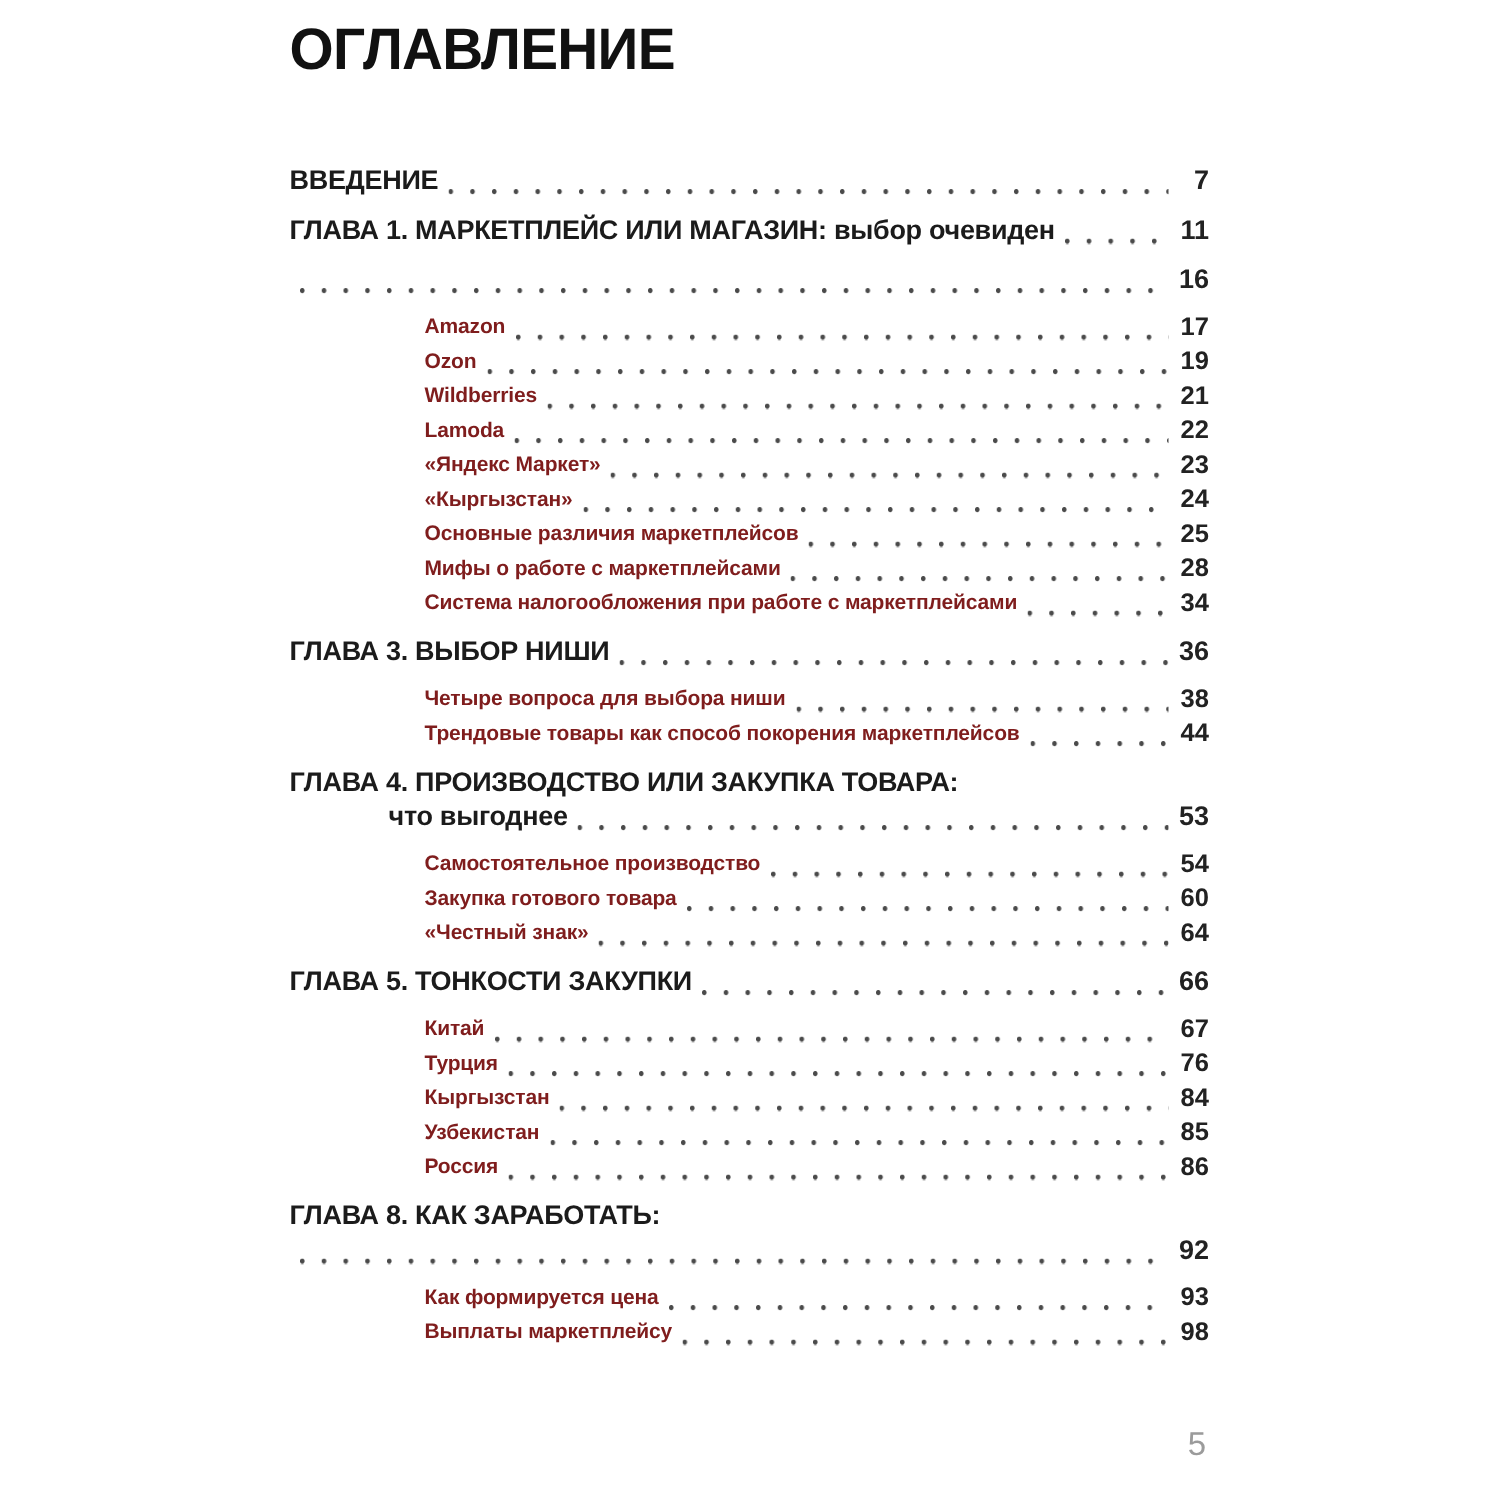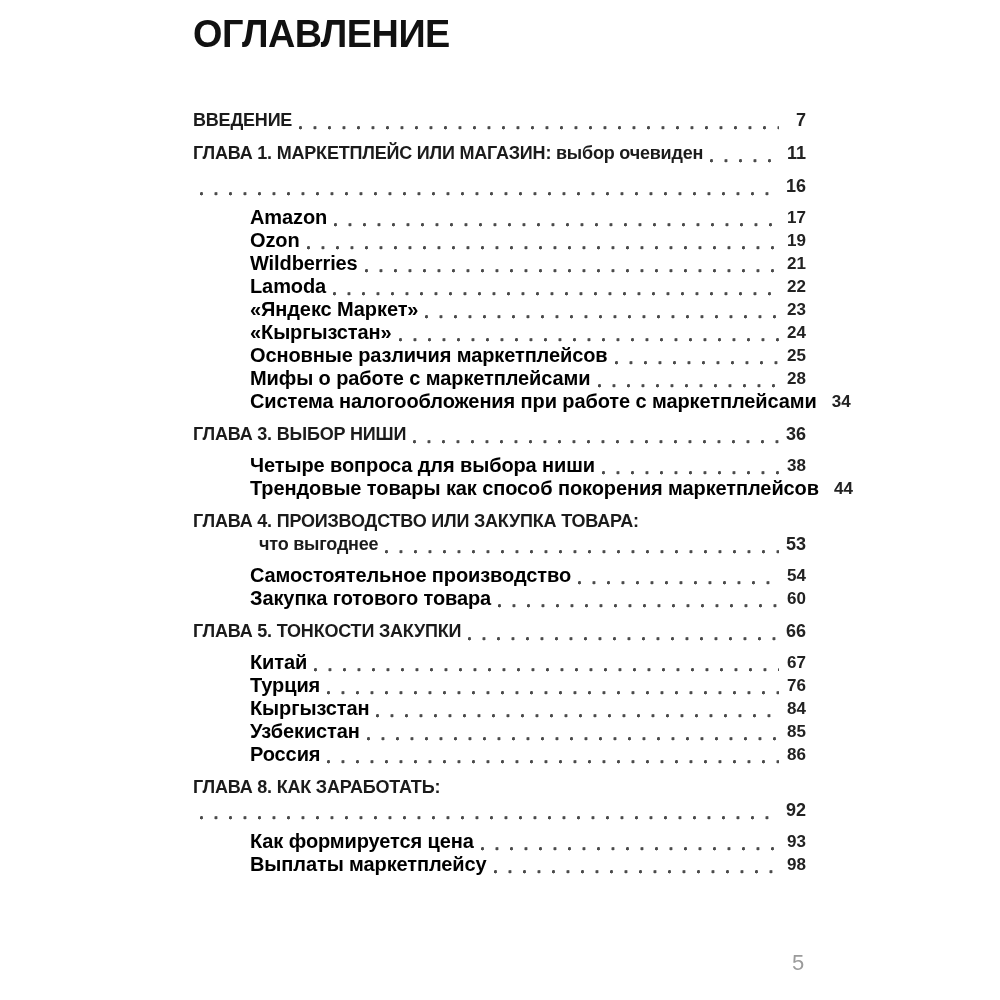--- a/index.html
+++ b/index.html
@@ -37,23 +37,24 @@
     align-items:flex-end;
     line-height:23px;
     white-space:nowrap;
   }
   .level-chapter .label{
     font-size:18px;
     color:#1b1b1b;
     letter-spacing:-0.2px;
   }
   .level-sub .label{
-    font-size:20px;
-    color:#000000;
+    font-size:14px;
+    color:#7f1d1d;
     letter-spacing:-0.1px;
+    margin-left:33px;
   }
   .level-sub .row{padding-left:57px;}
   .row .label.cont{padding-left:66px;}
   .leader{
     flex:1 1 auto;
     height:18px;
     margin:0 5px 0 7px;
     background-image:radial-gradient(circle at 1.5px 1.5px,#4a4a4a 1.25px,rgba(0,0,0,0) 1.8px);
     background-size:14.5px 3.5px;
     background-repeat:repeat-x;
@@ -205,20 +206,27 @@
             <span class="pagenum">54</span>
           </div>
         </div>
         <div class="entry level-sub">
           <div class="row">
             <span class="label">Закупка готового товара</span>
             <span class="leader"></span>
             <span class="pagenum">60</span>
           </div>
         </div>
+        <div class="entry level-sub">
+          <div class="row">
+            <span class="label">«Честный знак»</span>
+            <span class="leader"></span>
+            <span class="pagenum">64</span>
+          </div>
+        </div>
         <div class="entry level-chapter">
           <div class="row">
             <span class="label">ГЛАВА 5. ТОНКОСТИ ЗАКУПКИ</span>
             <span class="leader"></span>
             <span class="pagenum">66</span>
           </div>
         </div>
         <div class="entry level-sub">
           <div class="row">
             <span class="label">Китай</span>

